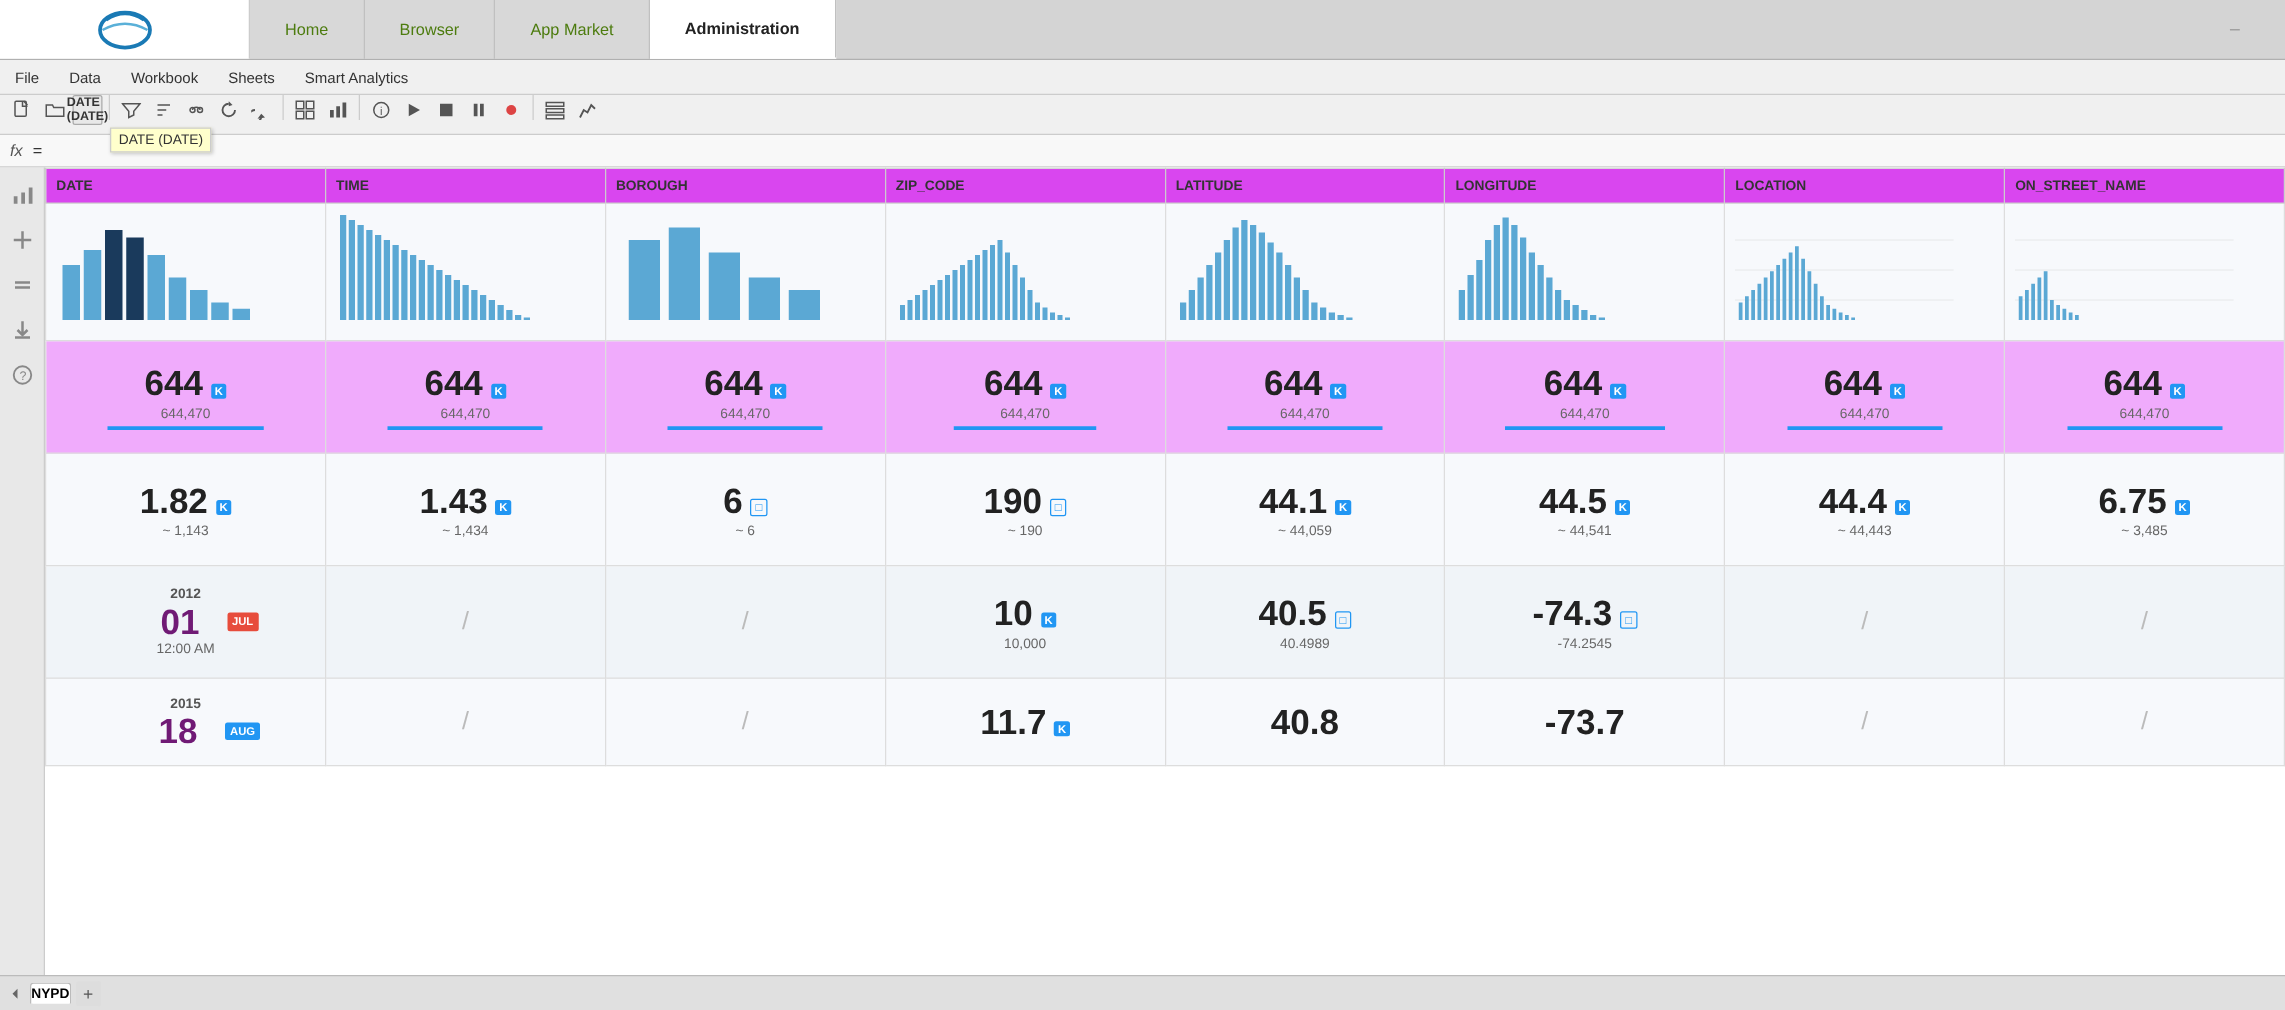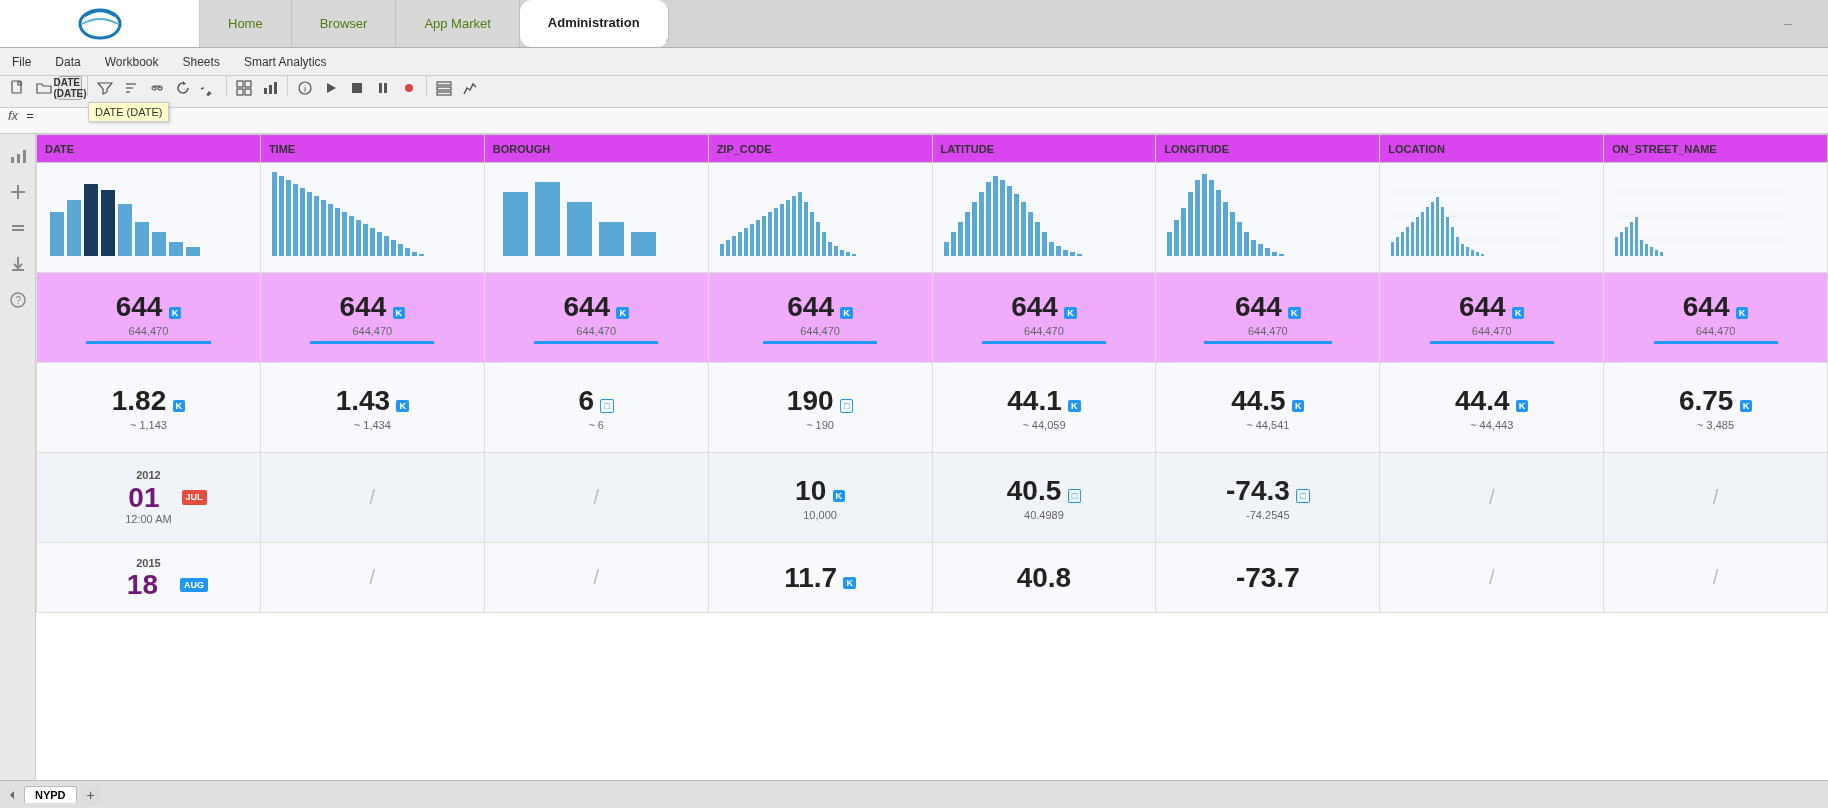--- a/index.html
+++ b/index.html
@@ -39,21 +39,20 @@
       cursor: pointer;
       border-right: 1px solid #c0c0c0;
       background: #d8d8d8;
       user-select: none;
     }
     .nav-tab.active {
       background: #fff;
       color: #222;
       font-weight: bold;
       border-bottom: 2px solid #fff;
-      border-radius: 12px;
     }
     .nav-right {
       width: 80px;
       display: flex;
       align-items: center;
       justify-content: center;
     }
 
     
     .menu-bar {
@@ -110,21 +109,21 @@
       font-size: 11px;
       color: #333;
       z-index: 100;
       white-space: nowrap;
       box-shadow: 1px 1px 3px rgba(0,0,0,0.2);
     }
 
     
     .formula-bar {
       display: flex;
-      align-items: flex-start;
+      align-items: center;
       background: #f8f8f8;
       height: 26px;
       border-bottom: 1px solid #ccc;
       padding: 0 8px;
       gap: 4px;
     }
     .formula-label {
       font-size: 13px;
       font-style: italic;
       color: #555;
@@ -320,21 +319,21 @@
     .scroll-left {
       width: 16px;
       height: 16px;
       display: flex;
       align-items: center;
       justify-content: center;
       cursor: pointer;
       font-size: 10px;
     }
     .sheet-tab {
-      padding: 2px 10px;
+      padding: 2px 0;
       background: #fff;
       border: 1px solid #bbb;
       border-bottom: none;
       font-size: 11px;
       cursor: pointer;
       border-radius: 3px 3px 0 0;
       text-align: center;
     }
     .sheet-tab.active {
       background: #fff;

